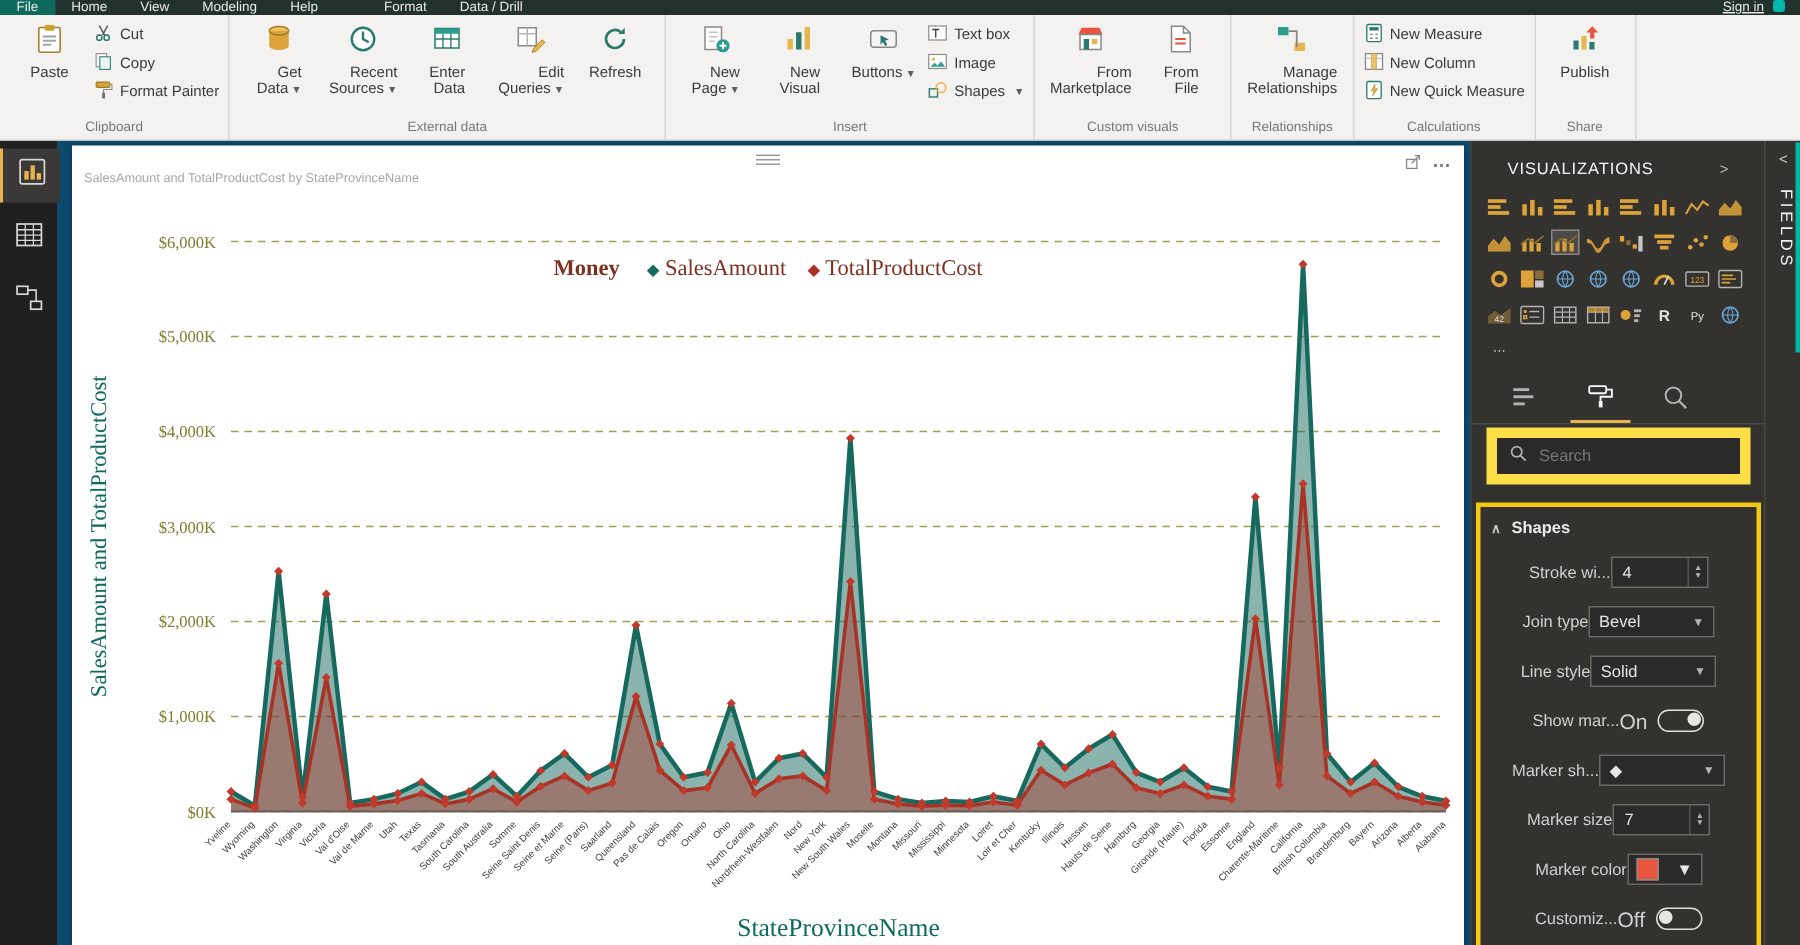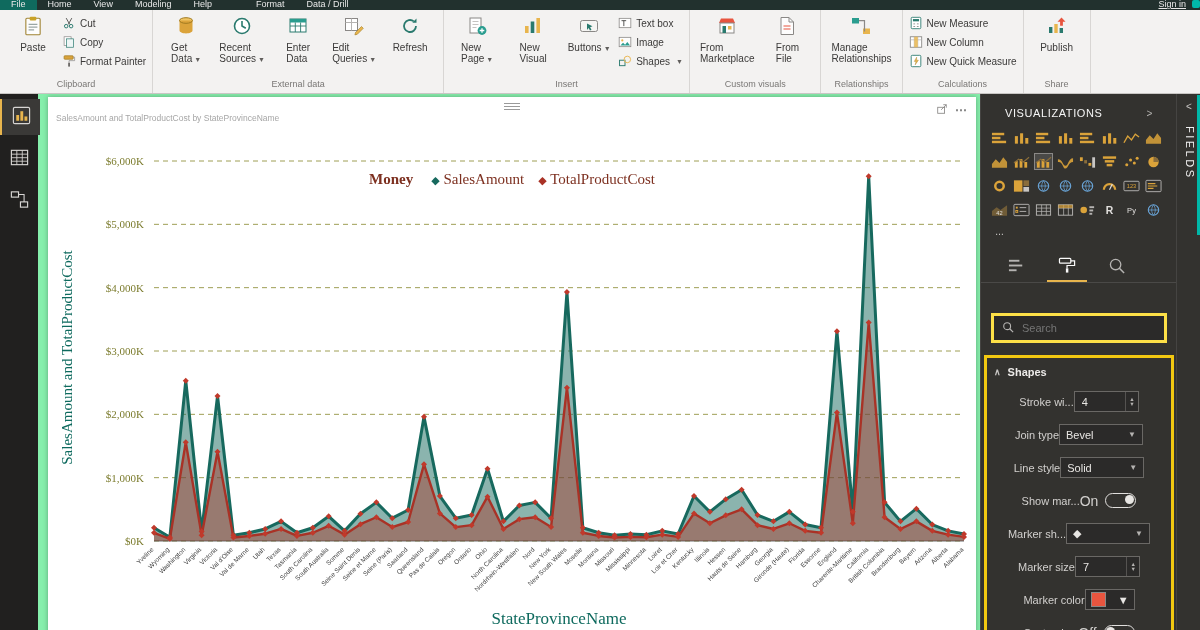--- a/index.html
+++ b/index.html
@@ -2,43 +2,43 @@
 <html><head>
 <meta charset="utf-8">
 <style>
   html,body{margin:0;padding:0;width:1200px;height:630px;overflow:hidden;
     font-family:"Liberation Sans",sans-serif;background:#e3e3e3;}
   .titlebar{position:absolute;left:0;top:0;right:0;height:10px;background:#22312e;overflow:hidden;z-index:30;}
   .tb-inner{display:flex;height:20px;margin-top:-6px;align-items:center;font-size:9px;color:#e8e8e8;}
   .tb-tab{padding:0 11px;height:20px;display:flex;align-items:center;white-space:nowrap;}
   .tb-tab.file{background:#0f6a5e;}
   .tb-tab.gap{margin-left:22px;}
-  .tb-right{margin-left:auto;display:flex;align-items:center;gap:6px;text-decoration:underline;}
+  .tb-right{margin-left:auto;display:flex;align-items:center;gap:6px;padding-right:10px;text-decoration:underline;}
   .acct-dot{width:8px;height:8px;border-radius:2px;background:#01b8aa;display:inline-block;}
 
   .ribbon{position:absolute;left:0;top:10px;right:0;height:83px;background:#f3f2f1;
     border-bottom:1px solid #c8c6c4;display:flex;align-items:stretch;z-index:20;}
   .rgroup{display:flex;flex-direction:column;border-right:1px solid #d8d6d4;padding:3px 6px 0;}
   .rgroup-content{flex:1;display:flex;align-items:flex-start;gap:2px;}
   .rgroup-label{height:15px;font-size:9px;color:#797775;text-align:center;line-height:13px;}
   .big-btn{display:flex;flex-direction:column;align-items:center;min-width:46px;padding:2px 4px;
     font-size:10px;color:#3b3a39;line-height:1.12;cursor:default;}
   .big-btn svg{width:22px;height:22px;margin-bottom:3px;}
-  .big-btn .cap{text-align:left;}
+  .big-btn .cap{text-align:right;}
   .small-stack{display:flex;flex-direction:column;justify-content:flex-start;gap:2px;padding-top:2px;}
   .small-btn{display:flex;align-items:center;gap:4px;font-size:10px;color:#3b3a39;height:17px;white-space:nowrap;}
   .small-btn svg{width:14px;height:14px;}
   .caret{font-size:7px;color:#605e5c;margin-left:2px;}
 
   .leftnav{position:absolute;left:0;top:93px;width:38px;bottom:0;background:#21201f;z-index:10;}
   .nav-item{width:38px;height:36px;display:flex;align-items:center;justify-content:center;margin-top:6px;}
   .nav-item.sel{background:#3a3937;border-left:2px solid #e8b54d;}
   .nav-item svg{width:21px;height:21px;}
 
-  .canvas{position:absolute;left:38px;top:93px;right:220px;bottom:0;background:#86efac;}
+  .canvas{position:absolute;left:38px;top:93px;right:220px;bottom:0;background:#0c4a6e;}
   .page{position:absolute;left:10px;top:4px;width:928px;height:600px;background:#ffffff;
     box-shadow:0 0 5px rgba(0,0,0,0.3);}
   .vtitle{position:absolute;left:8px;top:16px;font-size:8.5px;color:#a6a6a6;}
   .grip{position:absolute;top:4px;left:50%;transform:translateX(-50%);}
   .grip div{width:16px;height:1px;background:#9a9a9a;margin:2px 0;}
   .vicons{position:absolute;top:4px;right:8px;display:flex;align-items:center;gap:7px;color:#777;}
   .vicons .dots{font-weight:bold;font-size:12px;letter-spacing:1px;}
   .legend{position:absolute;top:34px;left:0;right:0;text-align:center;
     font-family:"Liberation Serif",serif;font-size:15px;color:#7d3020;margin-top:40px;}
   .lg-title{font-weight:bold;margin-right:4px;}
@@ -57,21 +57,21 @@
   .vp-collapse{color:#b5b3b1;font-size:10px;}
   .vgrid{padding:0 9px;display:flex;flex-wrap:wrap;gap:7px 3px;}
   .vicon{width:17px;height:15px;display:flex;align-items:center;justify-content:center;border:1px solid transparent;}
   .vicon svg{width:17px;height:14px;}
   .vicon.sel{background:#4a4947;border:1px solid #8a8886;}
   .vp-tabs{margin-top:12px;display:flex;justify-content:flex-start;gap:10px;padding:0 16px;
     border-bottom:1px solid #4a4947;}
   .vp-tab{width:40px;height:26px;display:flex;align-items:center;justify-content:center;}
   .vp-tab svg{width:19px;height:17px;}
   .vp-tab.active{border-bottom:2px solid #e8b54d;}
-  .searchbox{margin:30px 10px 0;height:24px;background:#2b2a29;border:3px solid #fde047;
+  .searchbox{margin:2px 10px 0;height:24px;background:#2b2a29;border:7px solid #fde047;
     display:flex;align-items:center;gap:6px;padding:0 8px;}
   .searchbox input{background:transparent;border:none;outline:none;color:#d0cecc;font-size:11px;width:130px;
     font-family:"Liberation Sans",sans-serif;}
   .shapes-box{margin:12px 3px 0;border:3px solid #F2C811;height:330px;padding:0 7px;overflow:hidden;}
   .shapes-head{height:27px;display:flex;align-items:center;gap:7px;font-size:11px;font-weight:bold;color:#eceae8;}
   .shapes-chev{font-size:9px;color:#c8c6c4;}
   .fmt-row{height:33px;display:flex;align-items:center;justify-content:center;}
   .fmt-label{font-size:11px;color:#d2d0ce;white-space:nowrap;overflow:hidden;}
   .fmt-ctl{display:flex;align-items:center;gap:7px;}
   .ctl-box{background:#2b2a29;border:1px solid #6a6865;height:19px;display:flex;align-items:center;color:#e8e6e3;font-size:11px;}

